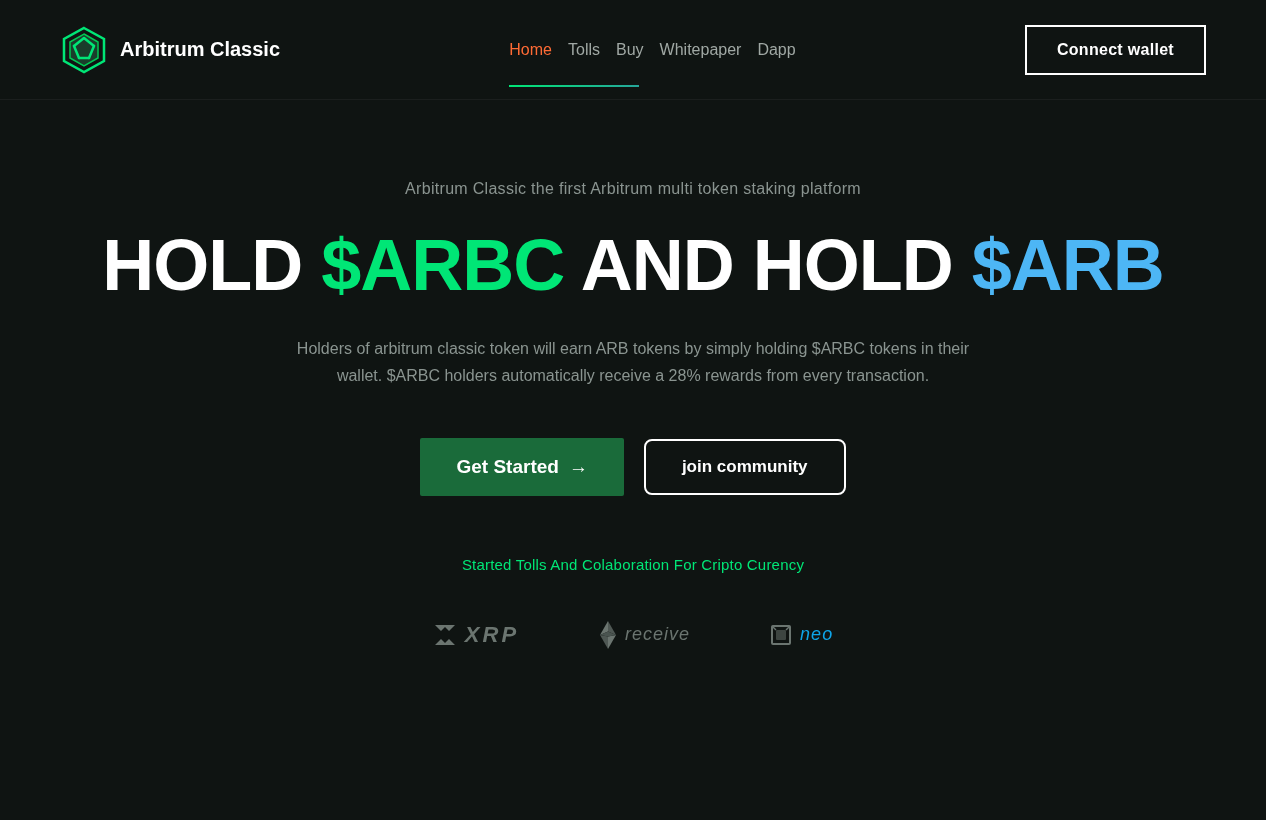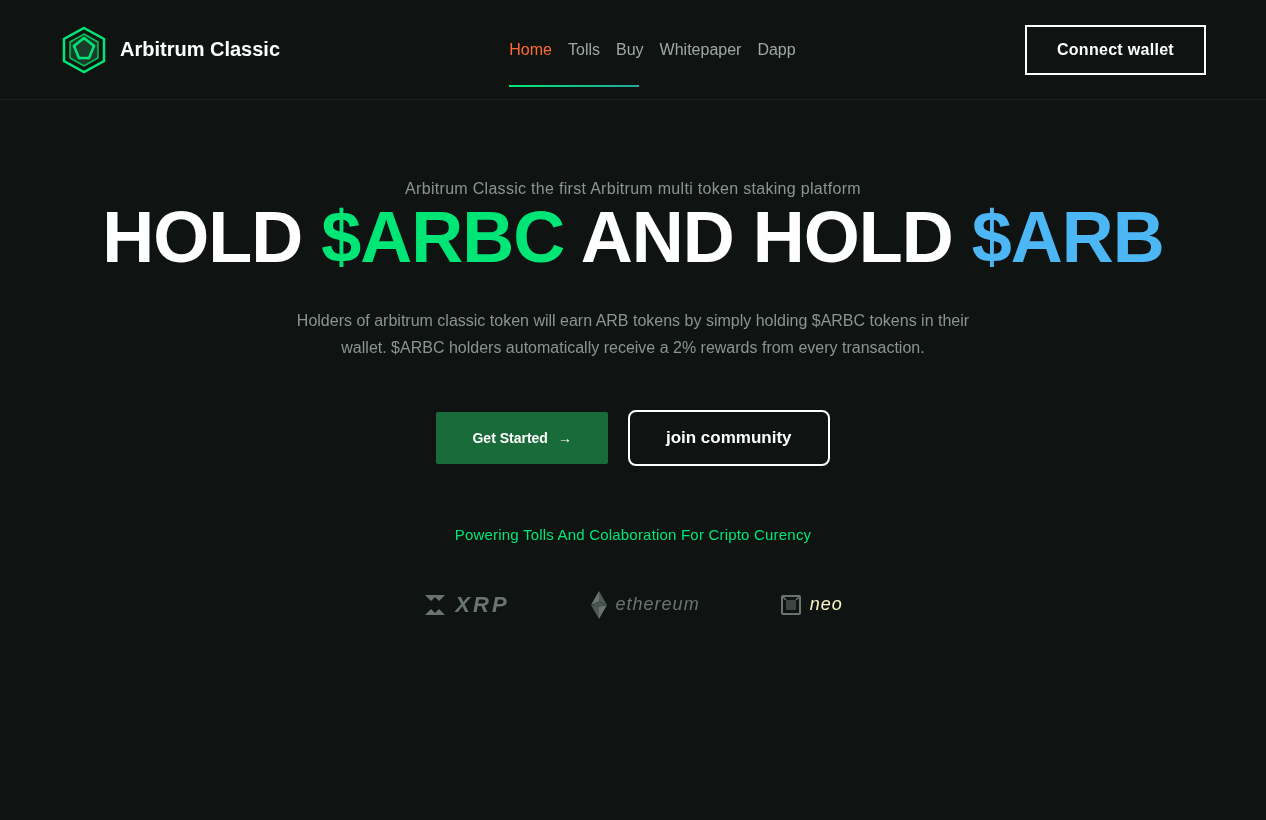--- a/index.html
+++ b/index.html
@@ -89,20 +89,21 @@
       display: flex;
       flex-direction: column;
       align-items: center;
       text-align: center;
       padding: 80px 60px 60px;
     }
 
     .hero-subtitle {
       font-size: 16px;
       color: #8a9490;
+      margin-bottom: 28px;
       letter-spacing: 0.3px;
     }
 
     .hero-headline {
       font-size: 72px;
       font-weight: 800;
       letter-spacing: -1px;
       line-height: 1.1;
       margin-bottom: 30px;
       white-space: nowrap;
@@ -133,21 +134,21 @@
       gap: 20px;
       align-items: center;
       margin-bottom: 60px;
     }
 
     .btn-get-started {
       background: #1a6b3a;
       border: none;
       color: #ffffff;
       padding: 18px 36px;
-      font-size: 14px;
+      font-size: 19px;
       font-weight: 600;
       cursor: pointer;
       display: flex;
       align-items: center;
       gap: 10px;
       border-radius: 2px;
     }
 
     .btn-join-community {
       background: transparent;
@@ -224,55 +225,55 @@
   <button class="connect-wallet-btn">Connect wallet</button>
 </nav>
 
 <section class="hero">
   <p class="hero-subtitle">Arbitrum Classic the first Arbitrum multi token staking platform</p>
 
   <h1 class="hero-headline">
     <span class="text-white">HOLD </span><span class="text-green">$ARBC</span><span class="text-white"> AND HOLD </span><span class="text-blue">$ARB</span>
   </h1>
 
-  <p class="hero-description">Holders of arbitrum classic token will earn ARB tokens by simply holding $ARBC tokens in their wallet. $ARBC holders automatically receive a 2% rewards from every transaction.</p>
+  <p class="hero-description">Holders of arbitrum classic token will earn ARB tokens by simply holding $ARBC tokens in their wallet. $ARBC holders automatically receive a 28% rewards from every transaction.</p>
 
   <div class="hero-buttons">
     <button class="btn-get-started">
       <span>Get Started</span>
       <span>→</span>
     </button>
     <button class="btn-join-community">join community</button>
   </div>
 
-  <p class="powering-text">Powering Tolls And Colaboration For Cripto Curency</p>
+  <p class="powering-text">Started Tolls And Colaboration For Cripto Curency</p>
 
   <div class="partners">
 
     <div class="partner-logo">
       <svg width="24" height="24" viewBox="0 0 24 24" fill="#6b7570">
         <path d="M2 2 L8 8 L12 4 L16 8 L22 2 M2 22 L8 16 L12 20 L16 16 L22 22 M8 8 L8 16 M16 8 L16 16"></path>
       </svg>
       <span style="font-size:22px;font-weight:700;color:#6b7570;letter-spacing:3px;">XRP</span>
     </div>
 
     <div class="partner-logo">
       <svg width="18" height="28" viewBox="0 0 18 28" fill="none">
         <polygon points="9,0 9,10.5 17,14" fill="#6b7570" opacity="0.7"></polygon>
         <polygon points="9,0 1,14 9,10.5" fill="#6b7570"></polygon>
         <polygon points="9,15.5 1,14 9,28" fill="#6b7570" opacity="0.7"></polygon>
         <polygon points="9,28 17,14 9,15.5" fill="#6b7570"></polygon>
         <polygon points="9,10.5 1,14 9,15.5 17,14" fill="#4a5450"></polygon>
       </svg>
-      <span style="font-size:18px;color:#6b7570;letter-spacing:1px;">ethereum</span>
+      <span style="font-size:18px;color:#6b7570;letter-spacing:1px;">receive</span>
     </div>
 
     <div class="partner-logo">
       <svg width="22" height="22" viewBox="0 0 22 22" fill="none">
         <rect x="2" y="2" width="18" height="18" rx="1" fill="none" stroke="#6b7570" stroke-width="2"></rect>
         <rect x="6" y="6" width="10" height="10" rx="1" fill="#6b7570" opacity="0.5"></rect>
         <line x1="2" y1="2" x2="6" y2="6" stroke="#6b7570" stroke-width="1.5"></line>
         <line x1="20" y1="2" x2="16" y2="6" stroke="#6b7570" stroke-width="1.5"></line>
       </svg>
-      <span style="font-size:18px;color:#fef9c3;letter-spacing:1px;">neo</span>
+      <span style="font-size:18px;color:#0ea5e9;letter-spacing:1px;">neo</span>
     </div>
   </div>
 </section>
 
 </body></html>

